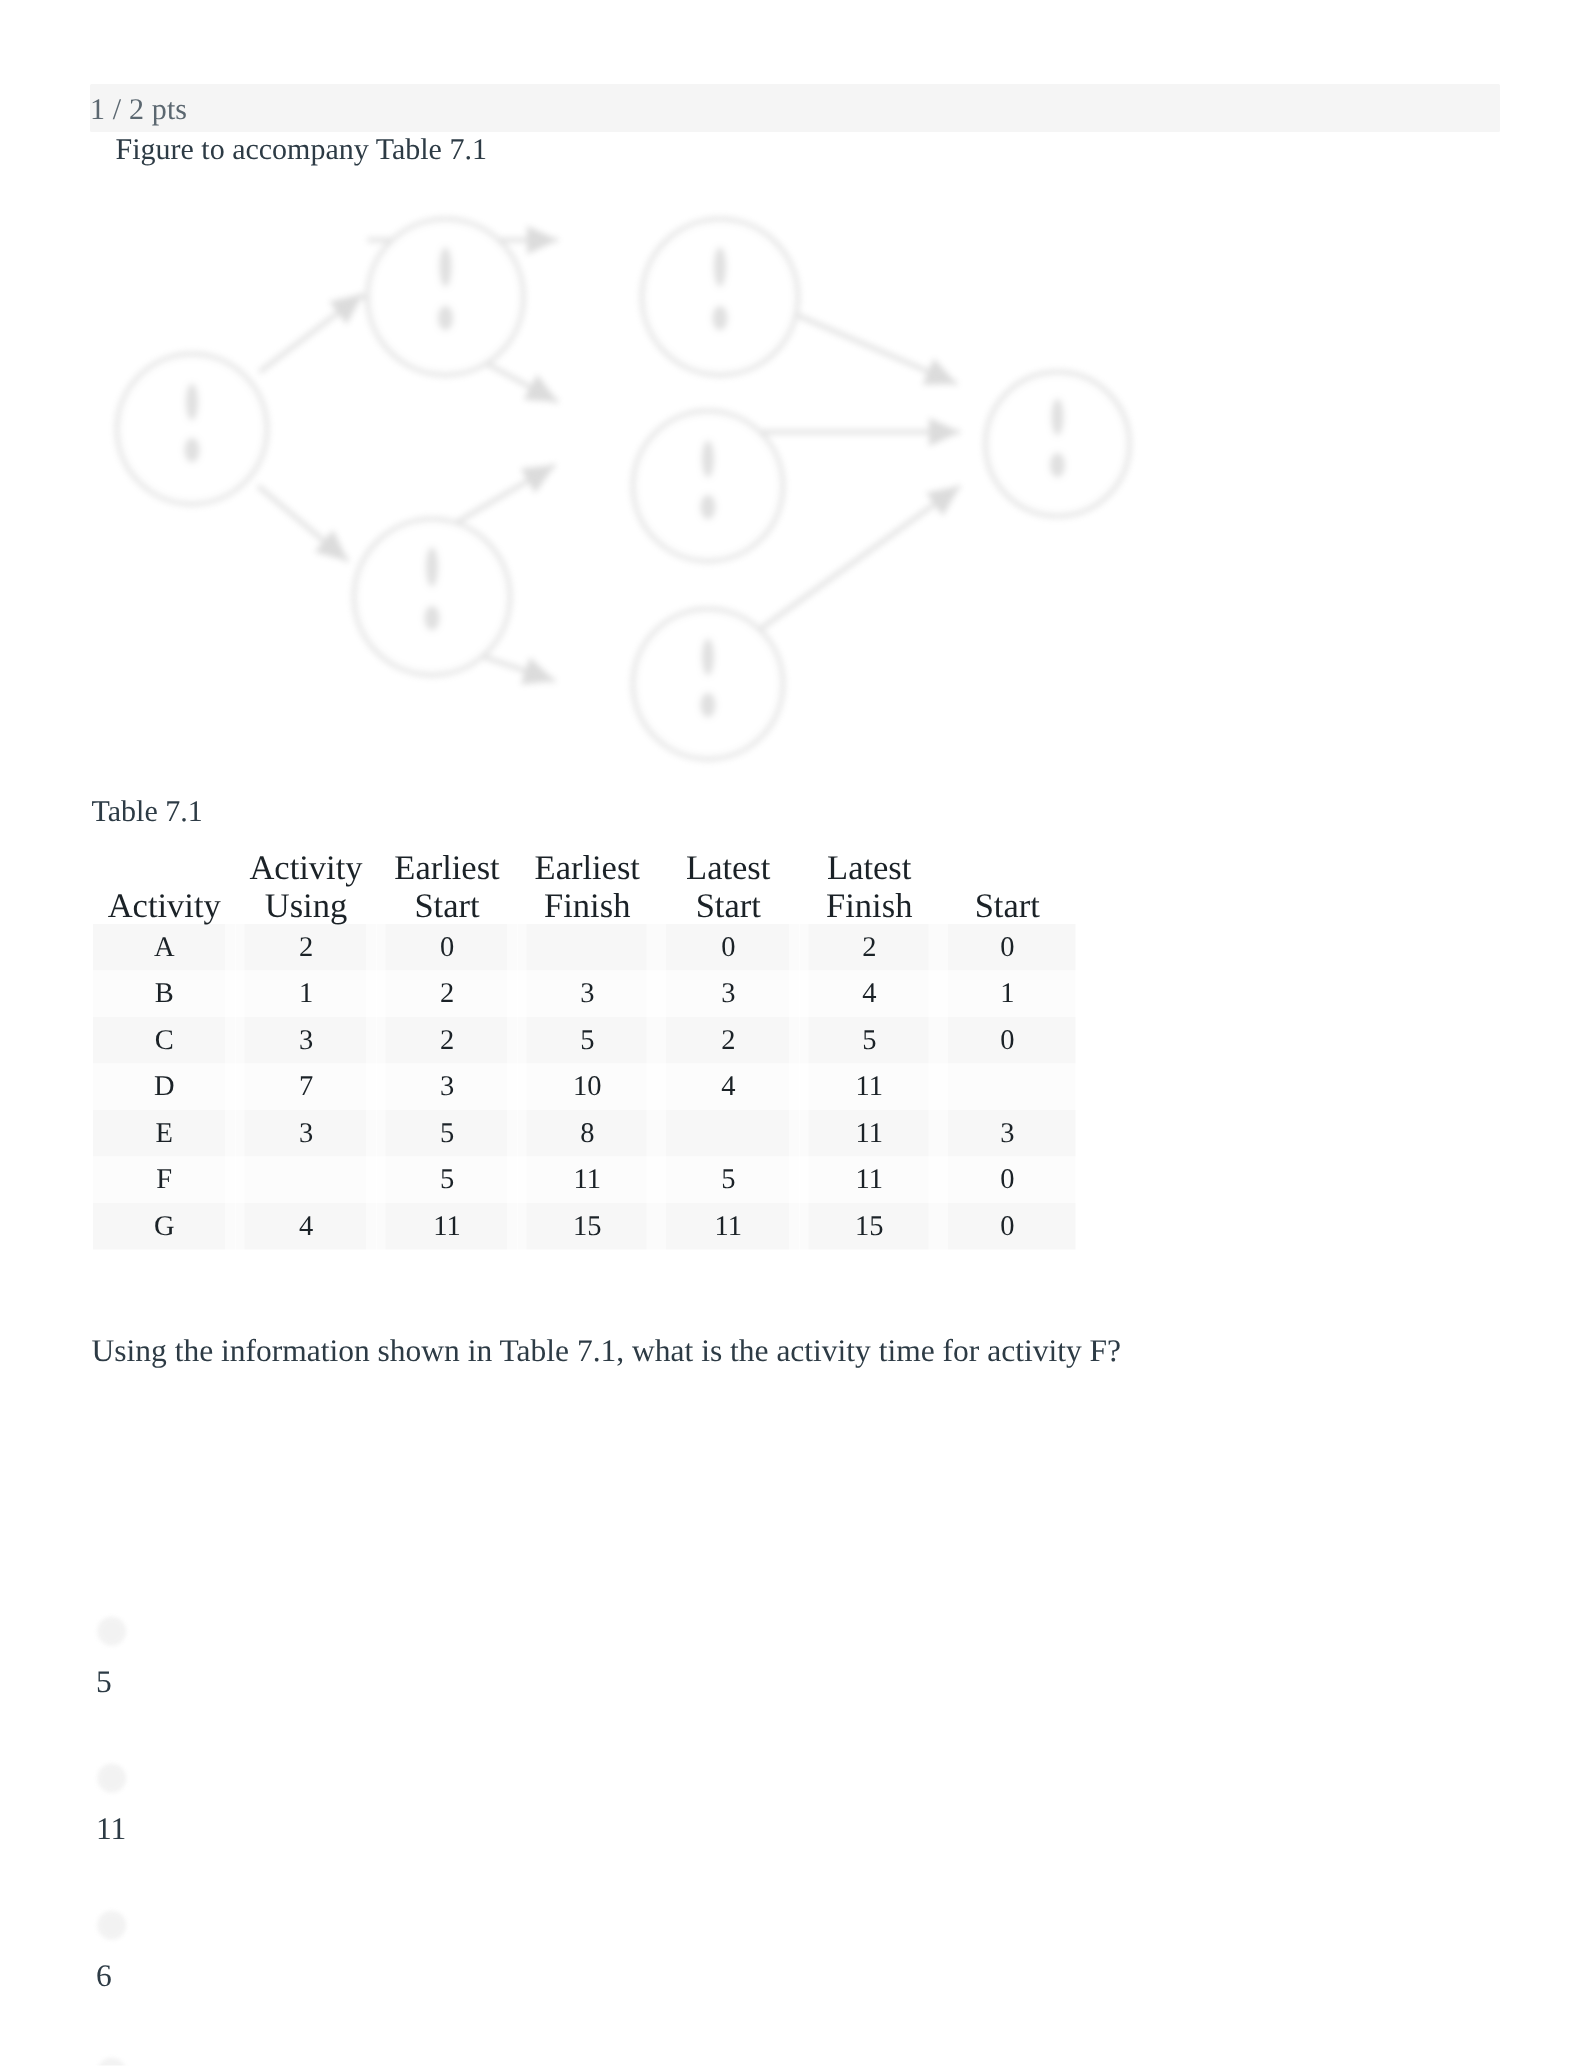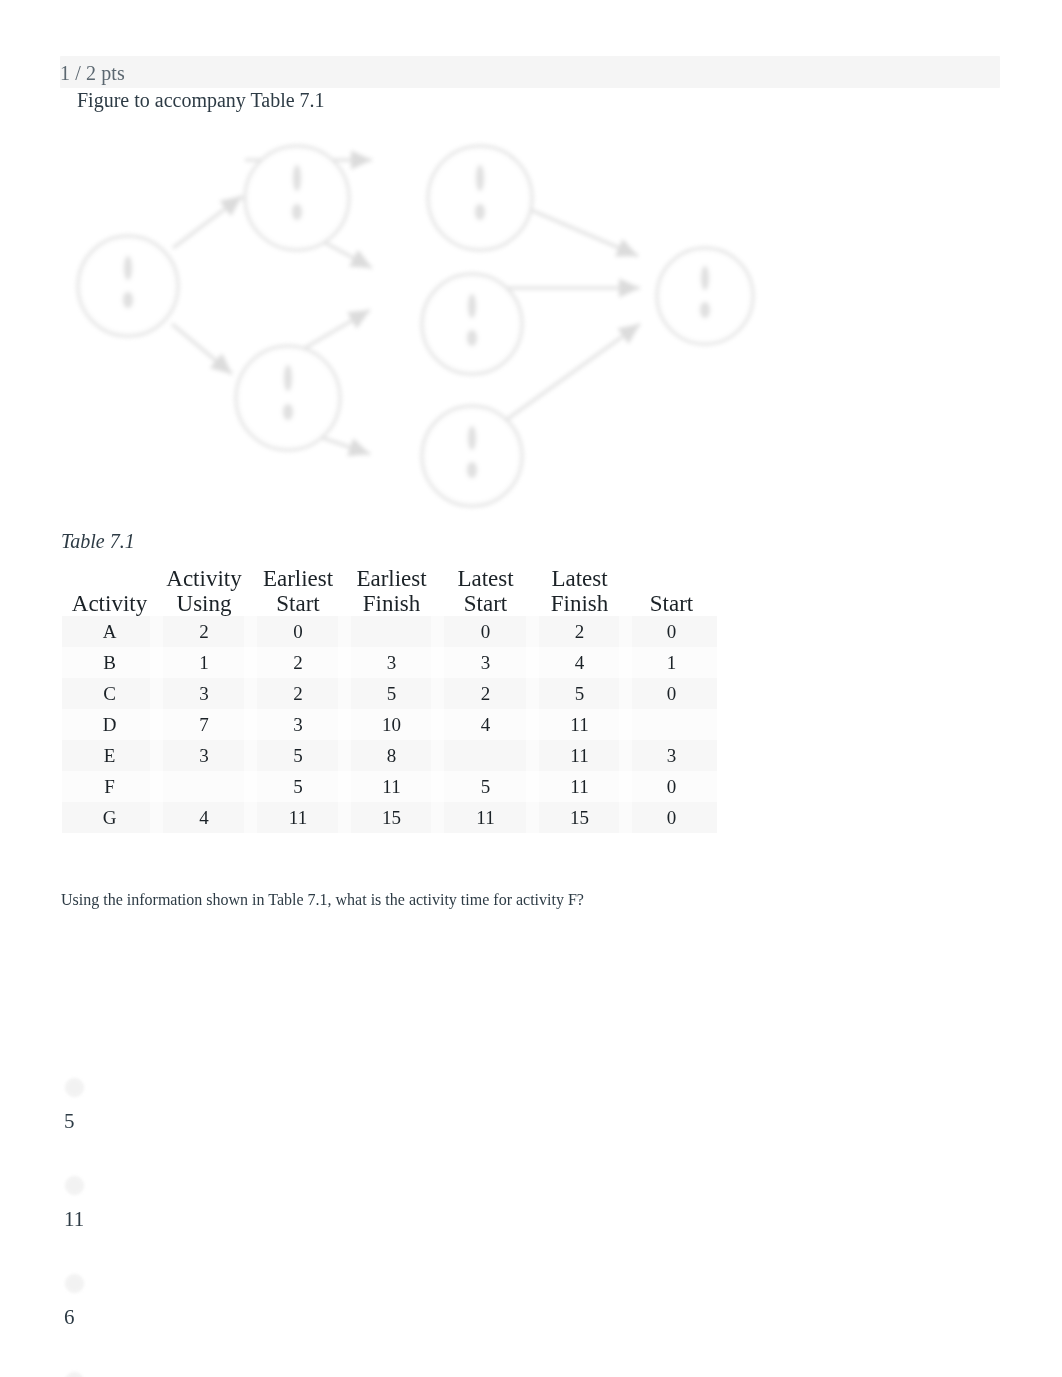--- a/index.html
+++ b/index.html
@@ -59,21 +59,20 @@
   }
   .diagram svg { display: block; }
 
   
   .table-caption {
     position: absolute;
     left: 61px;
     top: 528px;
     font-size: 20px;
     line-height: 26px;
-    font-style: italic;
   }
 
   .table-wrap {
     position: absolute;
     left: 62px;
     top: 566px;
     width: 655px;
   }
   table.t71 {
     border-collapse: collapse;
@@ -129,21 +128,21 @@
     background: #ffffff;
     opacity: .55;
     display: block;
   }
 
   
   .question {
     position: absolute;
     left: 61px;
     top: 887px;
-    font-size: 16px;
+    font-size: 21px;
     line-height: 26px;
     color: #2d3b45;
   }
 
   
   .answers {
     position: absolute;
     left: 60px;
     top: 1070px;
     width: 900px;

